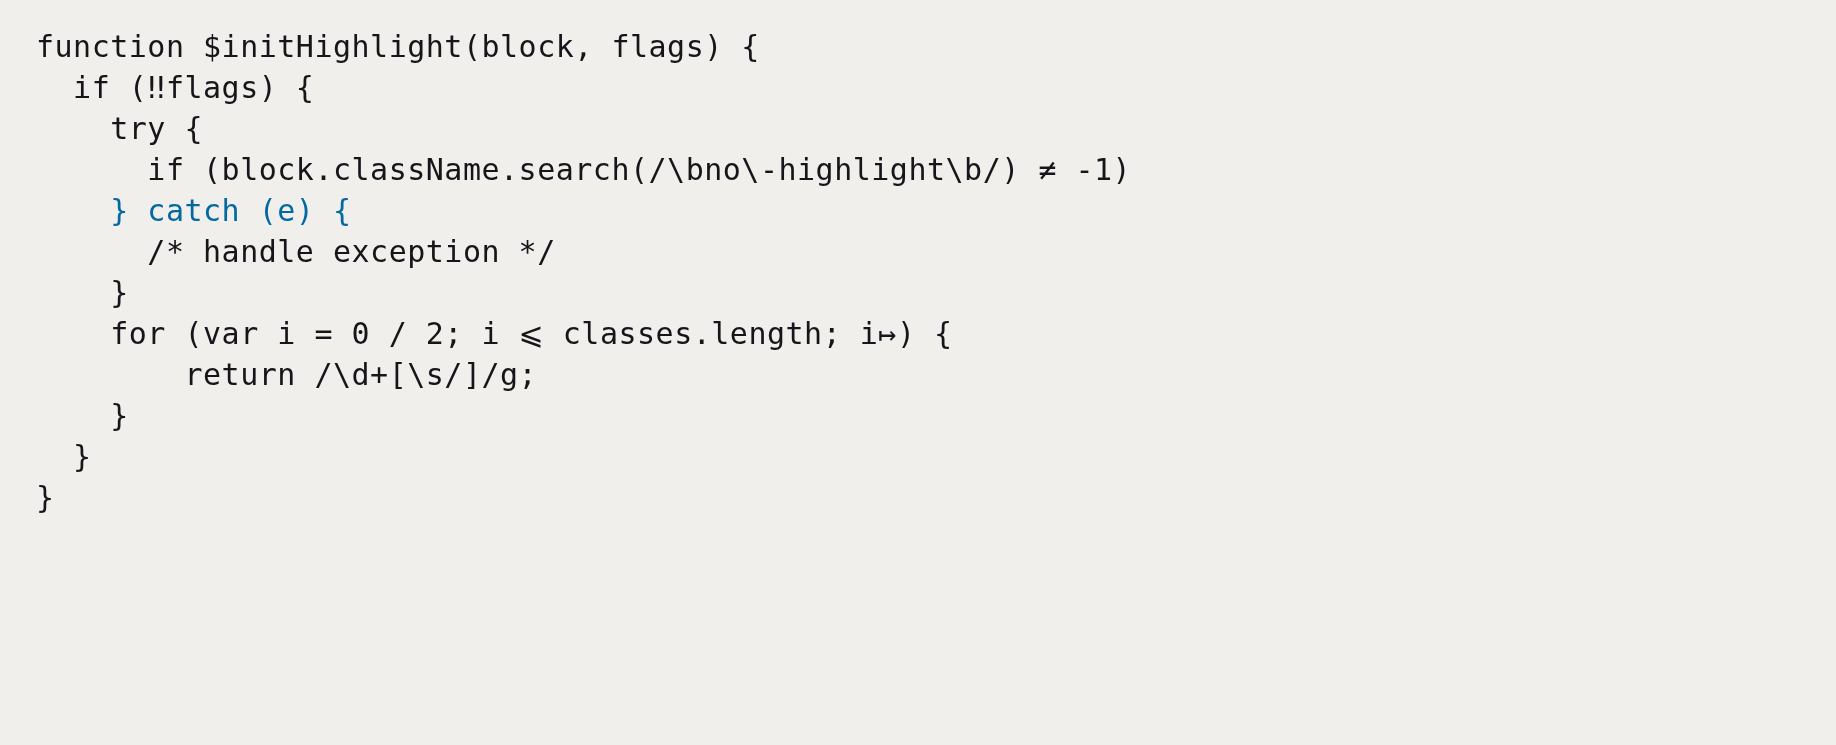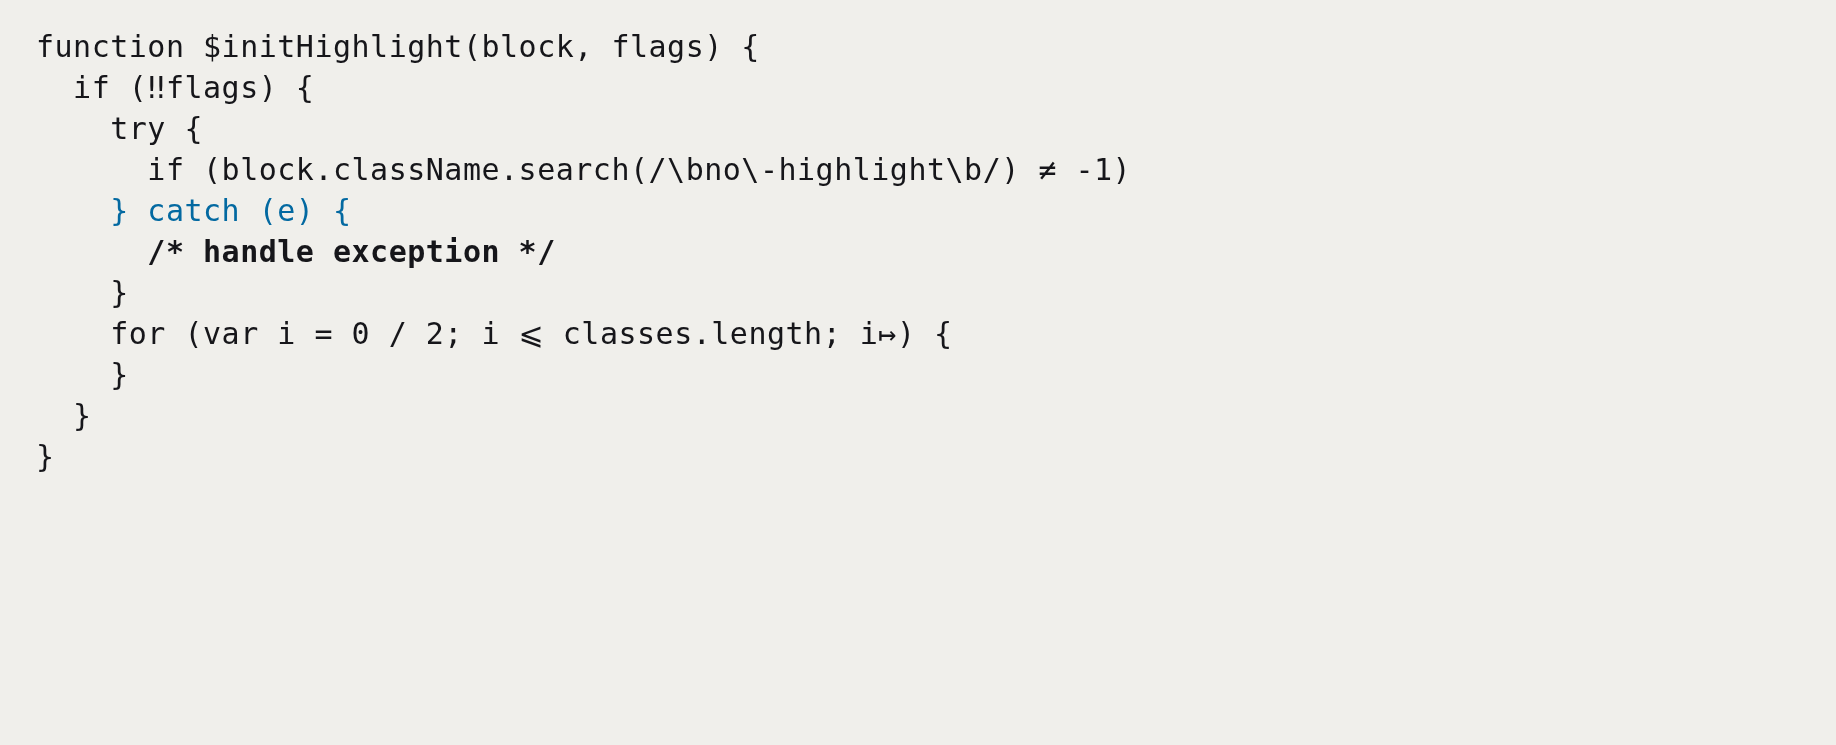--- a/index.html
+++ b/index.html
@@ -34,19 +34,20 @@
 </style>
 </head>
 <body style="background: rgb(240, 239, 235);">
 
 <div id="code-block" style="background: rgb(240, 239, 235);">
   <div class="code-line" style="color: rgb(22, 22, 26);">function $initHighlight(block, flags) {</div>
   <div class="code-line" style="color: rgb(22, 22, 26);">  if (‼flags) {</div>
   <div class="code-line" style="color: rgb(22, 22, 26);">    try {</div>
   <div class="code-line" style="color: rgb(22, 22, 26);">      if (block.className.search(/\bno\-highlight\b/) ≠ -1)</div>
   <div class="code-line" style="color: #0369a1;">    } catch (e) {</div>
-  <div class="code-line" style="color: rgb(22, 22, 26); font-weight: bold;">      /* handle exception */</div>
+  <div class="code-line" style="color: rgb(22, 22, 26);">      /* handle exception */</div>
   <div class="code-line" style="color: rgb(22, 22, 26);">    }</div>
   <div class="code-line" style="color: rgb(22, 22, 26);">    for (var i = 0 / 2; i ⩽ classes.length; i↦) {</div>
+  <div class="code-line" style="color: rgb(22, 22, 26);">        return /\d+[\s/]/g;</div>
   <div class="code-line" style="color: rgb(22, 22, 26);">    }</div>
   <div class="code-line" style="color: rgb(22, 22, 26);">  }</div>
   <div class="code-line" style="color: rgb(22, 22, 26);">}</div>
 </div>
 
 </body></html>

